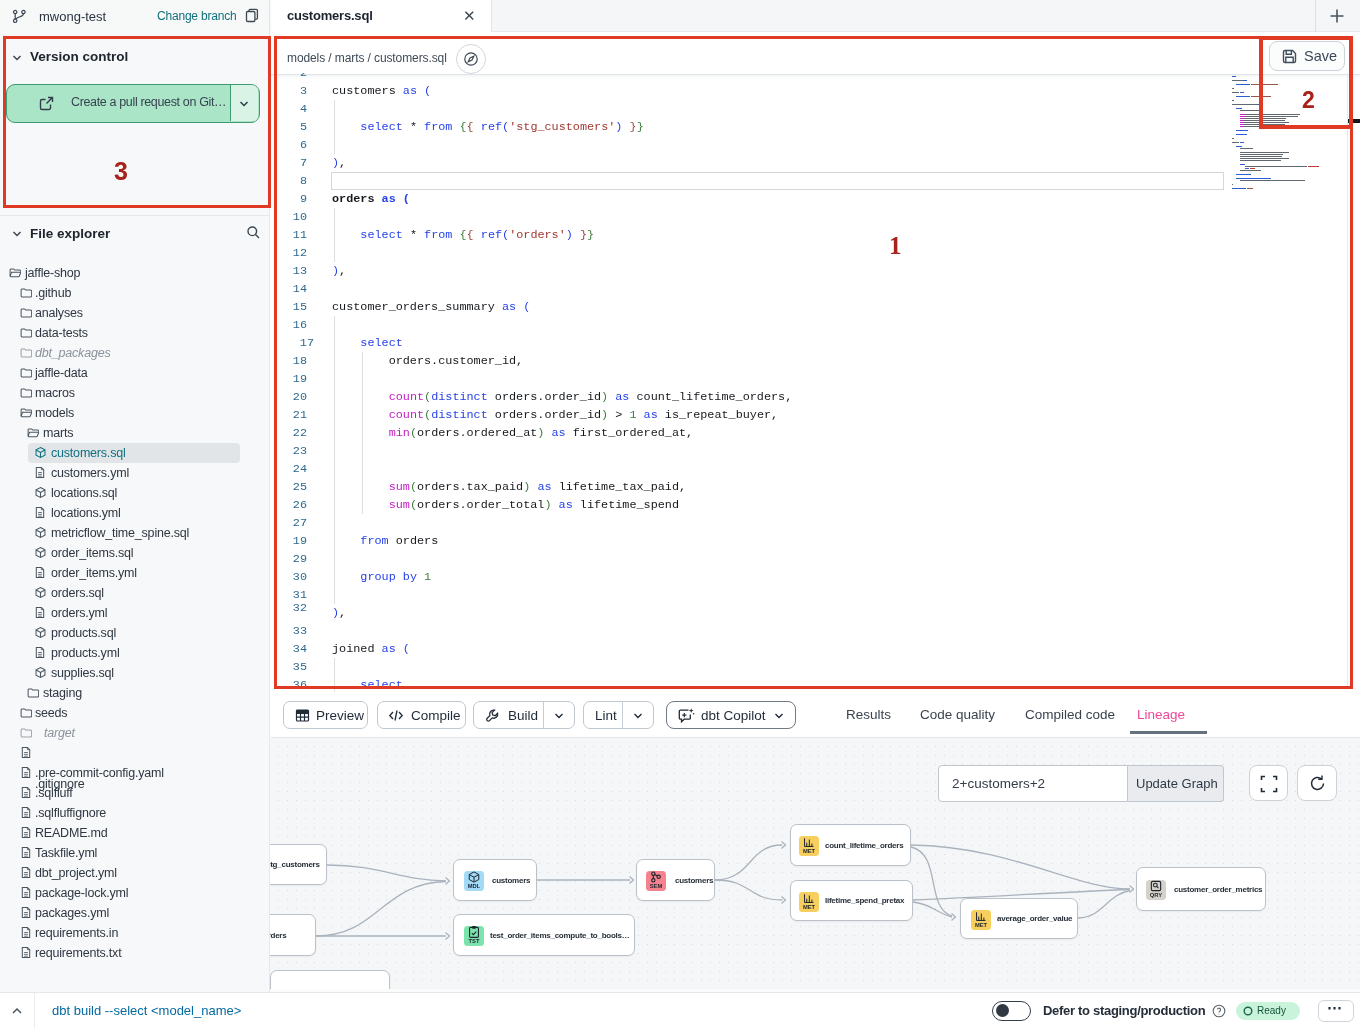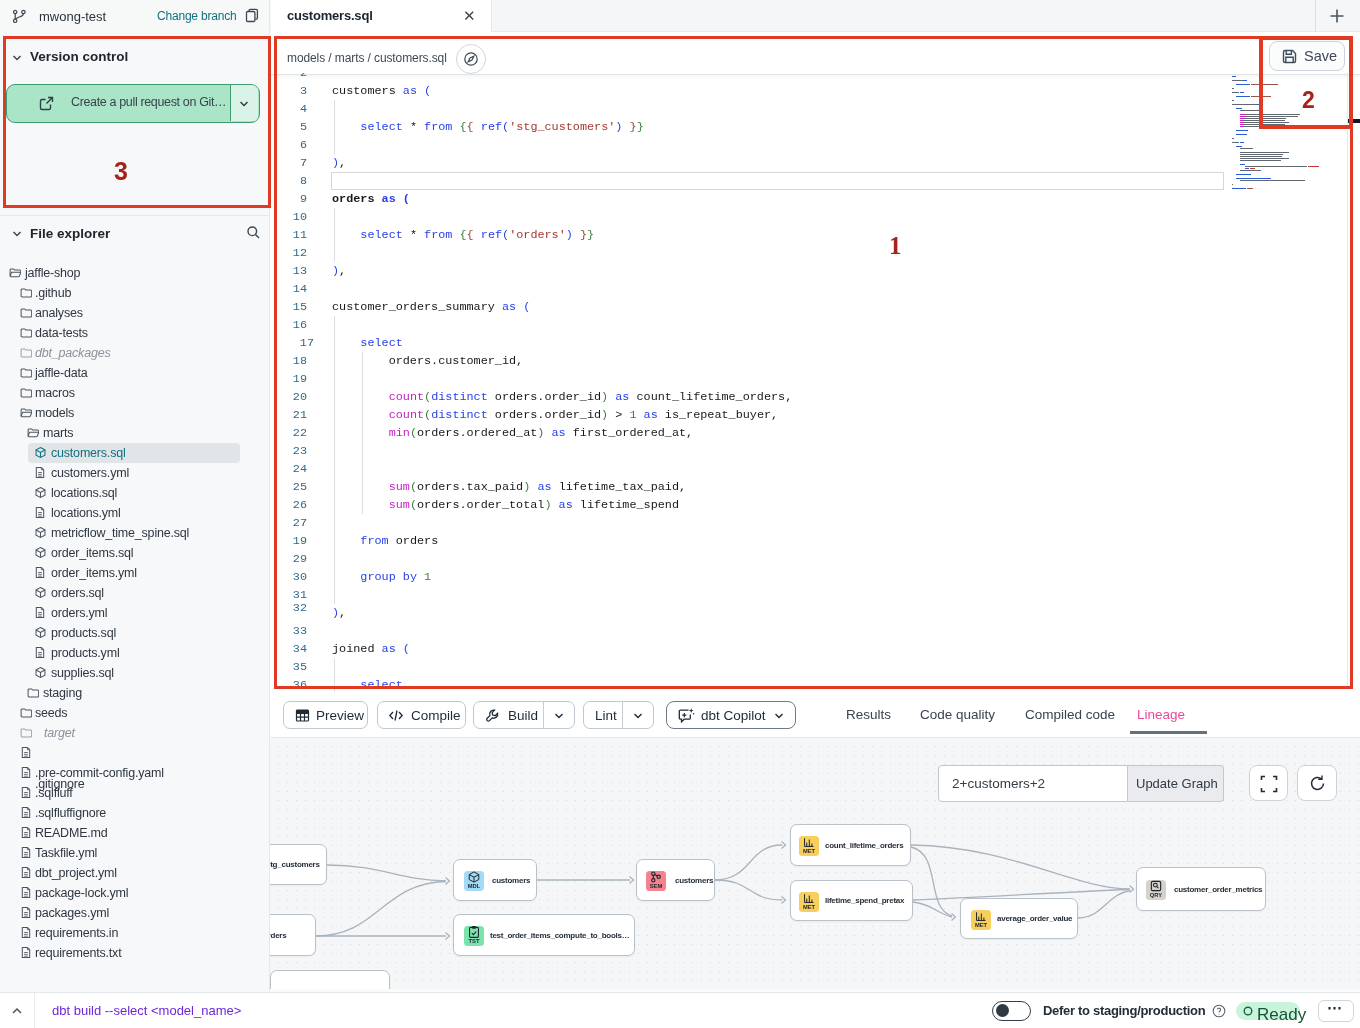--- a/index.html
+++ b/index.html
@@ -359,35 +359,35 @@
             </svg></span>
           <span class="tx" style="left:35px;">requirements.txt</span>
         </div>
     </div>
   </div>
   <div id="statusbar">
     <svg class="abs" style="left:11px; top:13px;" width="12" height="10" viewBox="0 0 12 10" fill="none" stroke="#4a5560" stroke-width="1.5">
         <path d="M2 7 L6 3 L10 7"></path>
       </svg>
     <div class="abs" style="left:34px; top:0; width:1px; height:36px; background:#e9ebee;"></div>
-    <span class="abs" style="left:52px; top:10px; font-size:13px; color:#6d28d9;">dbt build --select &lt;model_name&gt;</span>
+    <span class="abs" style="left:52px; top:10px; font-size:13px; color:#0369a1;">dbt build --select &lt;model_name&gt;</span>
     <div class="abs" style="left:992px; top:8px; width:39px; height:20px; border:1.5px solid #343f4b; border-radius:10px; background:#fff;">
       <div class="abs" style="left:2.5px; top:2px; width:13px; height:13px; border-radius:50%; background:#2f3944;"></div>
     </div>
     <span class="abs" style="left:1043px; top:10px; font-size:13px; letter-spacing:-0.3px; font-weight:700; color:#242d38; white-space:nowrap;">Defer to staging/production</span>
     <svg class="abs" style="left:1212px; top:11px;" width="14" height="14" viewBox="0 0 14 14" fill="none" stroke="#5a646e" stroke-width="1.1">
       <circle cx="7" cy="7" r="5.8"></circle>
       <path d="M5.4 5.4 a1.6 1.6 0 1 1 2.3 1.8 c-0.5 0.3 -0.7 0.6 -0.7 1.1"></path>
       <circle cx="7" cy="10" r="0.5" fill="#5a646e" stroke="none"></circle>
     </svg>
     <div class="abs" style="left:1236px; top:9px; width:64px; height:18px; background:#c9f3da; border-radius:9px;">
       <svg class="abs" style="left:7px; top:4px;" width="10" height="10" viewBox="0 0 10 10" fill="none" stroke="#17694a" stroke-width="1.4">
           <circle cx="5" cy="5" r="3.8"></circle>
         </svg>
-      <span class="abs" style="left:21px; top:2.5px; font-size:17px; color:#14543a;">Ready</span>
+      <span class="abs" style="left:21px; top:2.5px; font-size:10px; color:#14543a;">Ready</span>
     </div>
     <div class="abs" style="left:1318px; top:7px; width:36px; height:22px; border:1px solid #cfd5db; border-radius:6px; background:#fff;">
       <span class="abs" style="left:8px; top:-2px; font-size:15px; letter-spacing:1px; color:#212b36; font-weight:700;">⋯</span>
     </div>
   </div>
   <div id="editor">
     <div id="crumb">
         <span class="txt">models / marts / customers.sql</span>
       <div class="abs" style="left:185px; top:12px; width:30px; height:30px; border:1px solid #d0d6db; border-radius:50%; background:#fff;"></div>
       <svg class="abs" style="left:192px; top:19px;" width="16" height="16" viewBox="0 0 16 16" fill="none" stroke="#3c4854" stroke-width="1.2">

